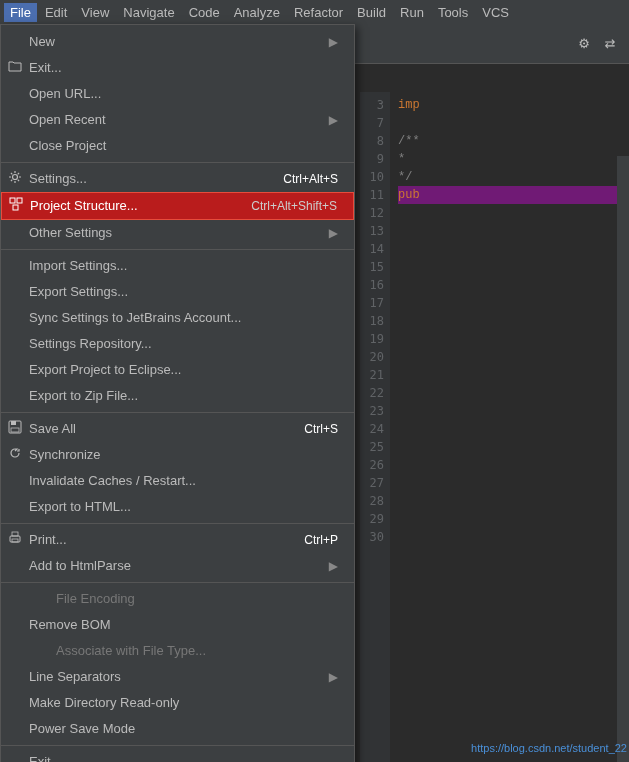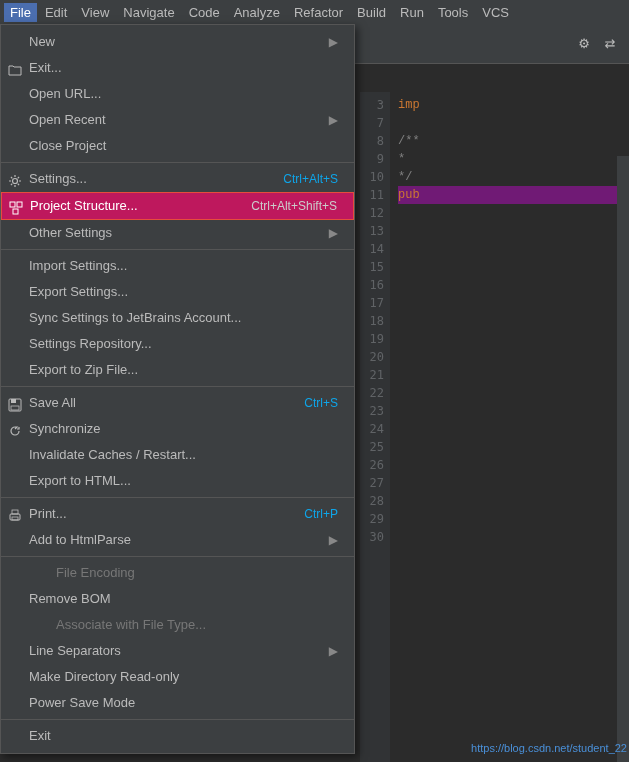--- a/index.html
+++ b/index.html
@@ -146,45 +146,45 @@
       width: 355px;
       background: #3c3f41;
       border: 1px solid #555555;
       box-shadow: 3px 3px 8px rgba(0,0,0,0.5);
       z-index: 100;
       padding: 4px 0;
     }
 
     .menu-item {
       display: flex;
-      align-items: flex-end;
+      align-items: flex-start;
       justify-content: space-between;
       padding: 3px 16px 3px 28px;
       color: #bbbbbb;
       cursor: pointer;
       position: relative;
       line-height: 20px;
       min-height: 22px;
     }
     .menu-item.highlighted {
-      background: #be185d;
+      background: #b91c1c;
       color: #ffffff;
       border: 1px solid #e74c3c;
     }
     .menu-item.disabled {
       color: #777777;
       cursor: default;
       margin-left: 27px;
     }
 
     .menu-item-label {
       flex: 1;
     }
     .menu-item-shortcut {
-      color: #0ea5e9;
+      color: #ffffff;
       font-size: 12px;
       margin-left: 20px;
     }
     .menu-item.highlighted .menu-item-shortcut {
       color: #cccccc;
     }
     .menu-item-arrow {
       color: #888888;
       font-size: 12px;
       margin-left: 8px;
@@ -465,20 +465,23 @@
     </div>
 
     <div class="menu-item">
       <span class="menu-item-label">Sync Settings to JetBrains Account...</span>
     </div>
 
     <div class="menu-item">
       <span class="menu-item-label">Settings Repository...</span>
     </div>
 
+    <div class="menu-item">
+      <span class="menu-item-label">Export Project to Eclipse...</span>
+    </div>
 
     <div class="menu-item">
       <span class="menu-item-label">Export to Zip File...</span>
     </div>
 
     <div class="menu-separator"></div>
 
     <div class="menu-item">
       <span class="menu-icon">
         <svg width="14" height="14" viewBox="0 0 14 14">

